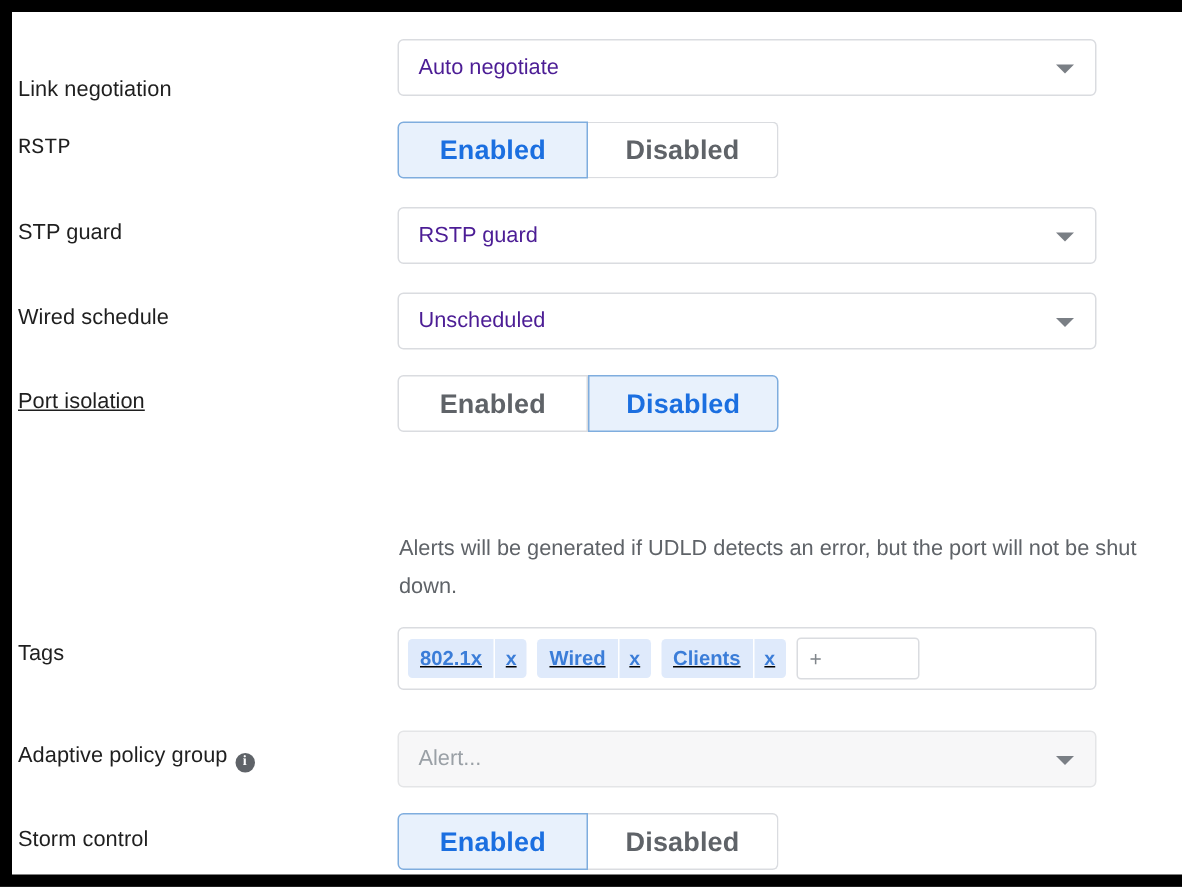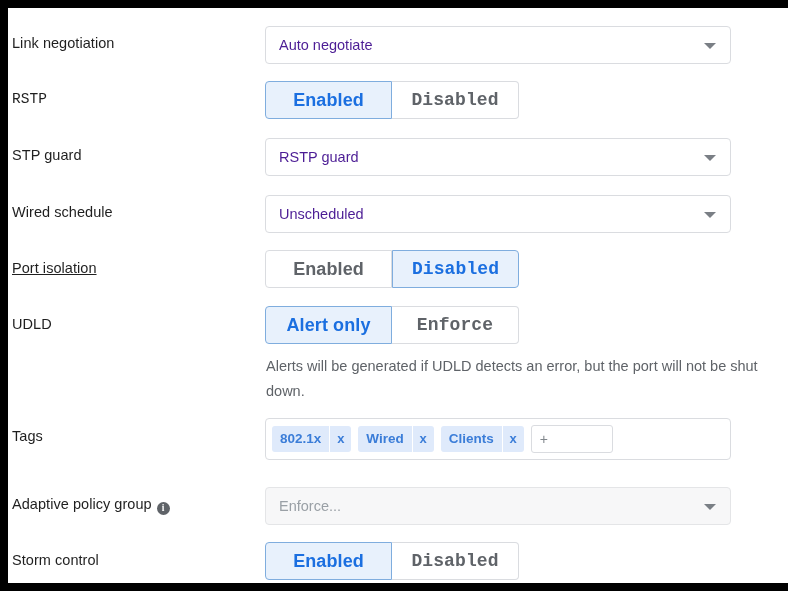--- a/index.html
+++ b/index.html
@@ -119,21 +119,20 @@
     color: #5f6368;
     font-weight: bold;
     letter-spacing: 0.1px;
   }
   .toggle .opt:first-child {
     border-radius: 4px 0 0 4px;
   }
   .toggle .opt:last-child {
     border-radius: 0 4px 4px 0;
     border-left: none;
-    font-family: Liberation Mono, monospace;
   }
   .toggle .opt.active {
     background: #e8f1fc;
     border: 1px solid #7fadde;
     color: #1b6fe0;
     font-weight: bold;
     z-index: 2;
   }
   .toggle .opt.active:first-child { border-radius: 4px 0 0 4px; }
   .toggle .opt.active:last-child  { border-radius: 0 4px 4px 0; border-left: 1px solid #7fadde; }
@@ -168,20 +167,21 @@
     gap: 7px;
     height: 30px;
   }
   .chip {
     display: flex;
     align-items: stretch;
     height: 26px;
     border-radius: 3px;
     background: #dfeafb;
     overflow: hidden;
+    text-decoration: underline;
   }
   .chip .chip-label {
     padding: 0 8px;
     line-height: 26px;
     font-size: 13.5px;
     color: #3b7dd8;
     font-weight: bold;
     white-space: nowrap;
   }
   .chip .chip-x {
@@ -211,21 +211,21 @@
     color: #80868b;
   }
 </style>
 </head>
 <body>
 
 <div id="frame">
   <div id="page">
 
     <div class="row" style="top:14px;height:48px;">
-      <div class="label" style="top:13px;">Link negotiation</div>
+      <div class="label" style="top:30px;">Link negotiation</div>
       <div class="select" style="top:4px;">
         <span class="sel-text">Auto negotiate</span>
         <span class="chev"></span>
       </div>
     </div>
 
     <div class="row" style="top:70px;height:48px;">
       <div class="label" style="top:13px;font-family:Liberation Mono, monospace;">RSTP</div>
       <div class="toggle w-toggle-2" style="top:3px;">
         <div class="opt active">Enabled</div>
@@ -250,27 +250,20 @@
     </div>
 
     <div class="row" style="top:239px;height:48px;">
       <div class="label" style="top:13px;text-decoration:underline;">Port isolation</div>
       <div class="toggle w-toggle-2" style="top:3px;">
         <div class="opt">Enabled</div>
         <div class="opt active">Disabled</div>
       </div>
     </div>
 
-    <div class="row" style="top:295px;height:48px;">
-      <div class="label" style="top:13px;">UDLD</div>
-      <div class="toggle w-toggle-2" style="top:3px;">
-        <div class="opt active">Alert only</div>
-        <div class="opt">Enforce</div>
-      </div>
-    </div>
 
     <div class="helptext" style="top:346px;">Alerts will be generated if UDLD detects an error, but the port will not be shut down.</div>
 
     <div class="row" style="top:407px;height:52px;">
       <div class="label" style="top:13px;">Tags</div>
       <div class="tagbox" style="top:3px;">
         <div class="chips">
           <div class="chip">
             <span class="chip-label">802.1x</span>
             <span class="chip-x">x</span>
@@ -286,21 +279,21 @@
           <div class="tag-input">
             <span class="plus">+</span>
           </div>
         </div>
       </div>
     </div>
 
     <div class="row" style="top:475px;height:48px;">
       <div class="label" style="top:13px;"><span>Adaptive policy group</span><span class="info-icon">i</span></div>
       <div class="select disabled" style="top:4px;">
-        <span class="sel-text">Enforce...</span>
+        <span class="sel-text">Alert...</span>
         <span class="chev"></span>
       </div>
     </div>
 
     <div class="row" style="top:531px;height:48px;">
       <div class="label" style="top:13px;">Storm control</div>
       <div class="toggle w-toggle-2" style="top:3px;">
         <div class="opt active">Enabled</div>
         <div class="opt">Disabled</div>
       </div>

